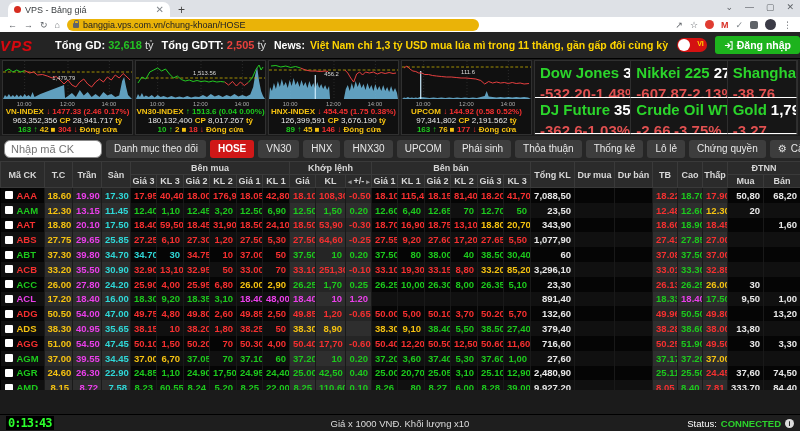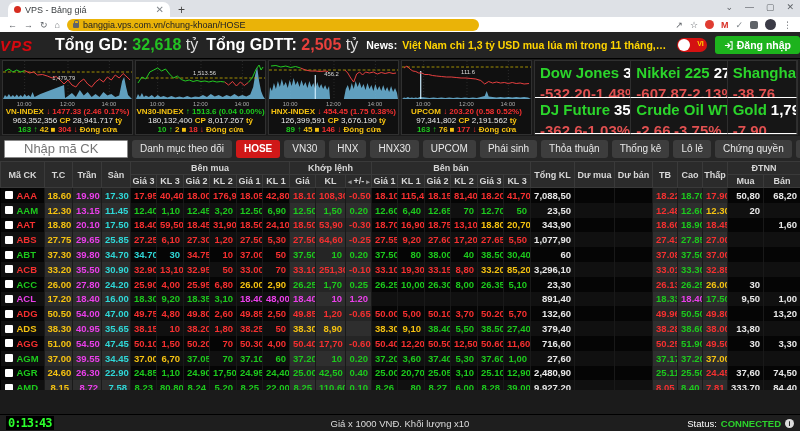--- a/index.html
+++ b/index.html
@@ -29,21 +29,21 @@
   .grychk{color:#80868b;font-size:9px;}
   .puzzle{width:8px;height:8px;background:#5f6368;border-radius:2px;}
   .avatar{width:11px;height:11px;border-radius:50%;background:#3b3b46;}
   .kebab{color:#5f6368;font-size:9px;}
   .star{color:#5f6368;font-size:9px;}
   
   .appheader{height:26px;background:#242424;display:flex;align-items:center;gap:8px;
              padding:0 0;border-bottom:1px solid #000;}
   .vpslogo{color:#d40b12;font-weight:bold;font-style:italic;font-size:15px;letter-spacing:1px;
            text-shadow:0 0 1px #7a0000;margin-right:14px;}
-  .hstat{color:#fff;font-weight:bold;font-size:16px;white-space:nowrap;}
+  .hstat{color:#fff;font-weight:bold;font-size:11px;white-space:nowrap;}
   .hstat .gv{color:#23c223;} .hstat .rv{color:#e8403c;} .hstat .u{color:#ddd;font-weight:normal;}
   .newswrap{flex:1;display:flex;gap:5px;overflow:hidden;white-space:nowrap;font-size:10.5px;}
   .newslab{color:#fff;font-weight:bold;}
   .newstxt{color:#ffd400;font-weight:bold;overflow:hidden;text-overflow:ellipsis;}
   .langtgl{width:30px;height:14px;border-radius:8px;background:#d41111;position:relative;flex:0 0 auto;}
   .langtgl .knob{position:absolute;left:1px;top:1px;width:12px;height:12px;border-radius:50%;background:#fff;}
   .langtgl .vi{position:absolute;right:3px;top:2px;font-size:7px;color:#ffd400;font-weight:bold;}
   .loginbtn{background:#1db31d;color:#fff;font-size:10.5px;font-weight:bold;border-radius:3px;
             padding:3px 9px;display:flex;align-items:center;gap:4px;flex:0 0 auto;}
   
@@ -58,22 +58,22 @@
   
   .world{flex:1;background:#161616;border:1px solid #303030;display:grid;
          grid-template-columns:1fr 1fr .72fr;grid-template-rows:1fr 1fr;overflow:hidden;}
   .wcell{border-right:1px solid #2e2e2e;border-bottom:1px solid #ffffff;padding:3px 5px 0 5px;
          font-size:15px;overflow:hidden;white-space:nowrap;}
   .wtop{display:flex;align-items:center;gap:4px;}
   .wname{color:#2bd42b;font-weight:bold;} .wval{color:#fff;font-weight:bold;}
   .wbot{display:flex;justify-content:space-between;color:#e05050;font-weight:bold;margin-top:4px;}
   
   .toolbar{height:25px;background:#262626;display:flex;align-items:center;gap:4px;padding:0 4px;}
-  .ckinput{width:84px;height:16px;border:1px solid #888;border-radius:1px;font-size:13px;
-           padding:0 19px;background:#fff;color:#222;font-family:"Liberation Sans",sans-serif;}
+  .ckinput{width:84px;height:16px;border:1px solid #888;border-radius:6px;font-size:11px;
+           padding:0 6px;background:#fff;color:#222;font-family:"Liberation Sans",sans-serif;}
   .tab{background:#3d3d3d;color:#e8e8e8;font-size:10px;border:none;border-radius:3px;
        padding:3.5px 8px;font-family:"Liberation Sans",sans-serif;white-space:nowrap;}
   .tab.active{background:#d01818;color:#fff;font-weight:bold;}
   .toolright{margin-left:auto;display:flex;align-items:center;gap:4px;}
   .tbtn{background:#3d3d3d;color:#e8e8e8;font-size:10px;border-radius:3px;padding:3.5px 8px;
         display:flex;align-items:center;gap:4px;white-space:nowrap;}
   
   .tblwrap{height:229px;overflow:hidden;background:#000;}
   table{width:800px;table-layout:fixed;border-collapse:collapse;}
   th{background:#2b2b2b;color:#d8d8d8;font-size:9px;font-weight:bold;border:1px solid #3a3a3a;
@@ -246,21 +246,21 @@
           <line class="grid" x1="108" y1="0" x2="108" y2="38"></line>
         <path class="vol" d="M0,38 L2,36.5 L4,37 L6,36 L8,37 L10,36.5 L12,37 L14,36.5 L16,37 L18,36 L24,36.5 L28,37 L32,36.5 L36,37 L40,36.5 L44,37 L48,36.5 L52,37 L56,36.5 L60,37 L64,36.5 L68,37 L72,36.5 L76,37 L80,36 L84,35 L86,30 L88,35.5 L92,36 L96,36.5 L100,36 L104,36.5 L108,36 L112,36.5 L116,36 L120,36.5 L124,36 L128,36.5 L131,38 Z"></path>
         <line class="vspike" x1="19" y1="10" x2="19" y2="38"></line>
         <line class="ref" x1="0" y1="6" x2="131" y2="6"></line>
         <path class="pl r" d="M2,7 L5,5 L8,8 L11,10 L14,10.5 L17,12 L20,12 L23,13.5 L27,13.5 L31,14.5 L35,15 L40,15.5 L45,16 L50,16 L55,16.5 L60,17 L65,17 L70,17.5 L75,18 L80,19.5 L84,23 L88,20.5 L92,22 L96,21 L100,22 L104,21.5 L108,22.5 L112,21.5 L116,22.5 L120,22 L124,23 L129,22.5"></path>
         <text class="mk" x="60" y="13">111.6</text>
         <text class="xl" x="14" y="45">10:00</text>
         <text class="xl" x="58" y="45">12:00</text>
         <text class="xl" x="100" y="45">14:00</text>
       </svg>
-      <div class="ixl"><span class="ixname">UPCOM</span> <span class="dn">↓</span> <span class="dn">203.20</span> <span class="dn">(0.58 0.52%)</span></div>
+      <div class="ixl"><span class="ixname">UPCOM</span> <span class="dn">↓</span> <span class="dn">144.92</span> <span class="dn">(0.58 0.52%)</span></div>
       <div class="ixl wh"><span>97,341,802</span> <span class="yl">CP</span> <span>2,191.562</span> <span class="yl">tỷ</span></div>
       <div class="ixl"><span class="up">163</span> <span class="up">↑</span> <span class="yl">76</span> <span class="yl">■</span> <span class="dn">177</span> <span class="dn">↓</span> <span class="yl">Đóng cửa</span></div>
     </div>
 
     <div class="world">
       <div class="wcell">
         <div class="wtop">
             <span class="wname">Dow Jones</span>
             <span class="wval">35,365.44</span>
           </div>
@@ -308,21 +308,21 @@
             <span>-2.66</span>
             <span>-3.75%</span>
           </div>
       </div>
       <div class="wcell">
         <div class="wtop">
             <span class="wname">Gold</span>
             <span class="wval">1,798.35</span>
           </div>
         <div class="wbot">
-            <span>-7.90</span>
+            <span>-3.27</span>
             <span></span>
           </div>
       </div>
     </div>
   </div>
 
   <div class="toolbar">
     <input class="ckinput" placeholder="Nhập mã CK" style="">
     <span id="market-tabs" style="display:flex;gap:4px;">
         <button class="tab">Danh mục theo dõi</button>
@@ -833,21 +833,21 @@
           </tr>
           <tr>
             <td class="tick-cell">
               <span class="cb"></span>
               <span class="tk g">AMD</span>
             </td>
             <td class="y shade">8.15</td>
             <td class="m shade">8.72</td>
             <td class="c shade">7.58</td>
             <td class="g">8.23</td>
-            <td class="g">80,80</td>
+            <td class="g">60,55</td>
             <td class="g">8.24</td>
             <td class="g">5,20</td>
             <td class="g">8.25</td>
             <td class="g">22,00</td>
             <td class="g shade">8.25</td>
             <td class="g shade">110,60</td>
             <td class="g shade">0.10</td>
             <td class="g">8.26</td>
             <td class="g">80</td>
             <td class="g">8.27</td>

